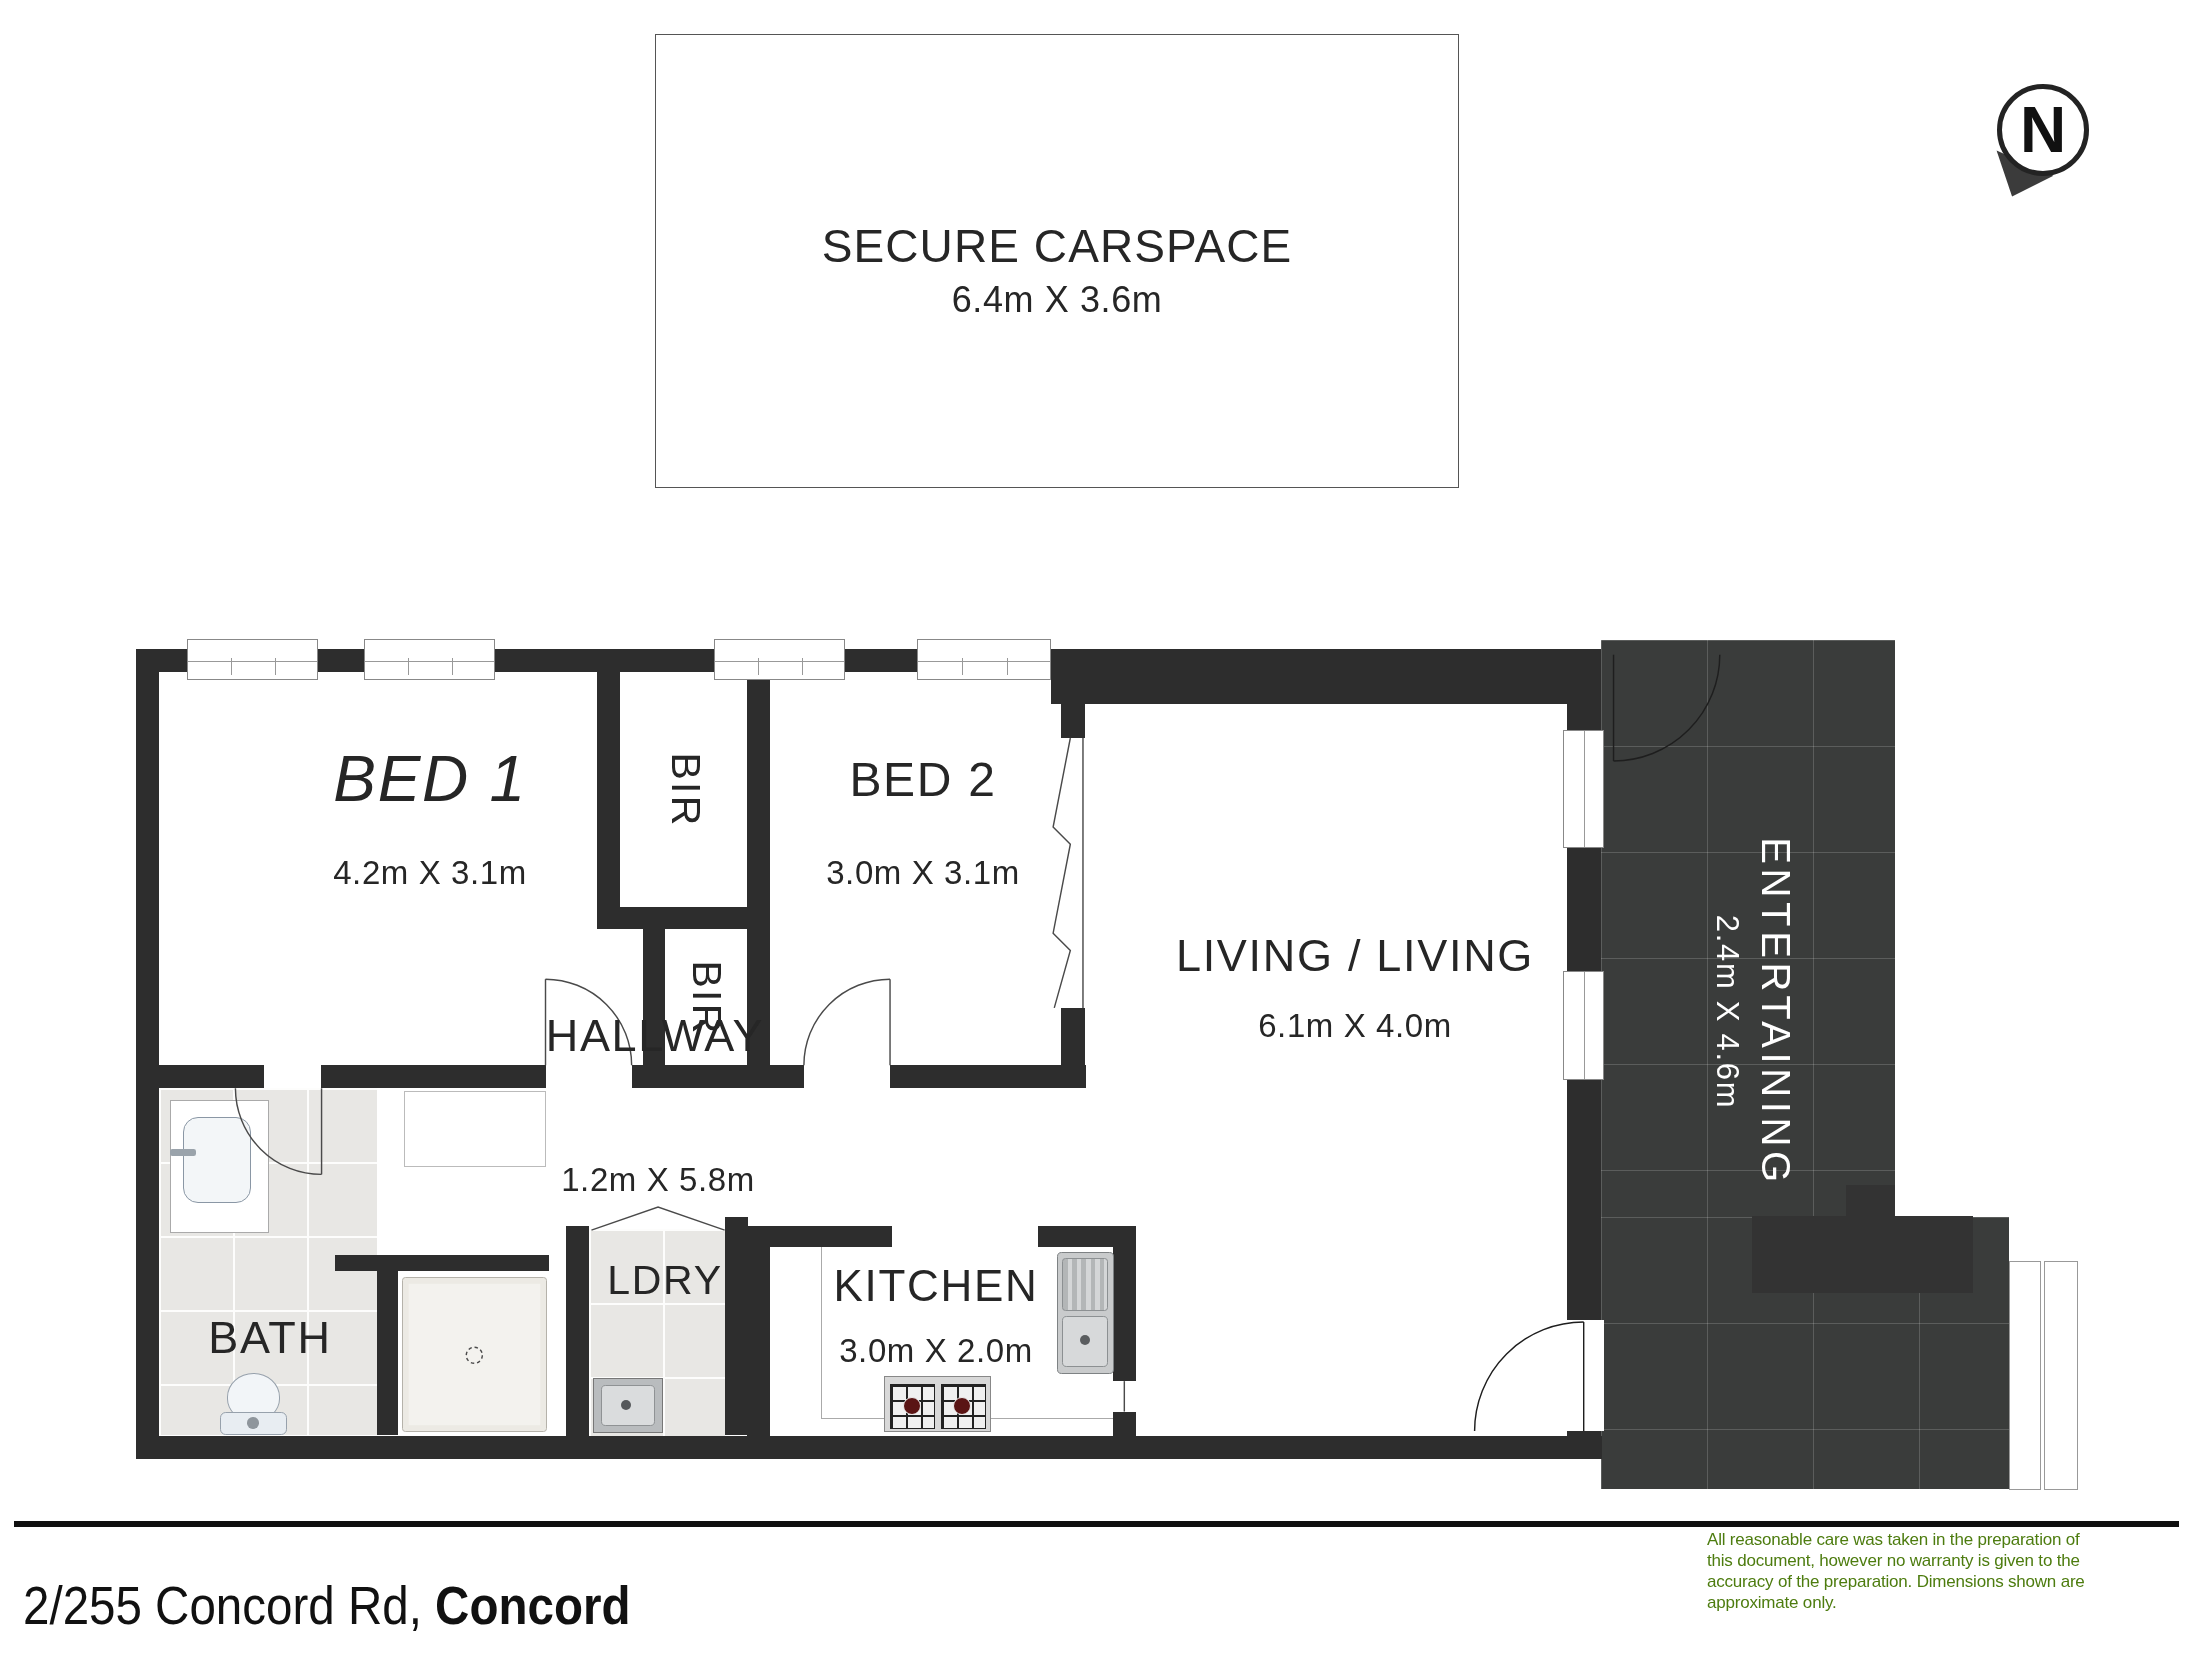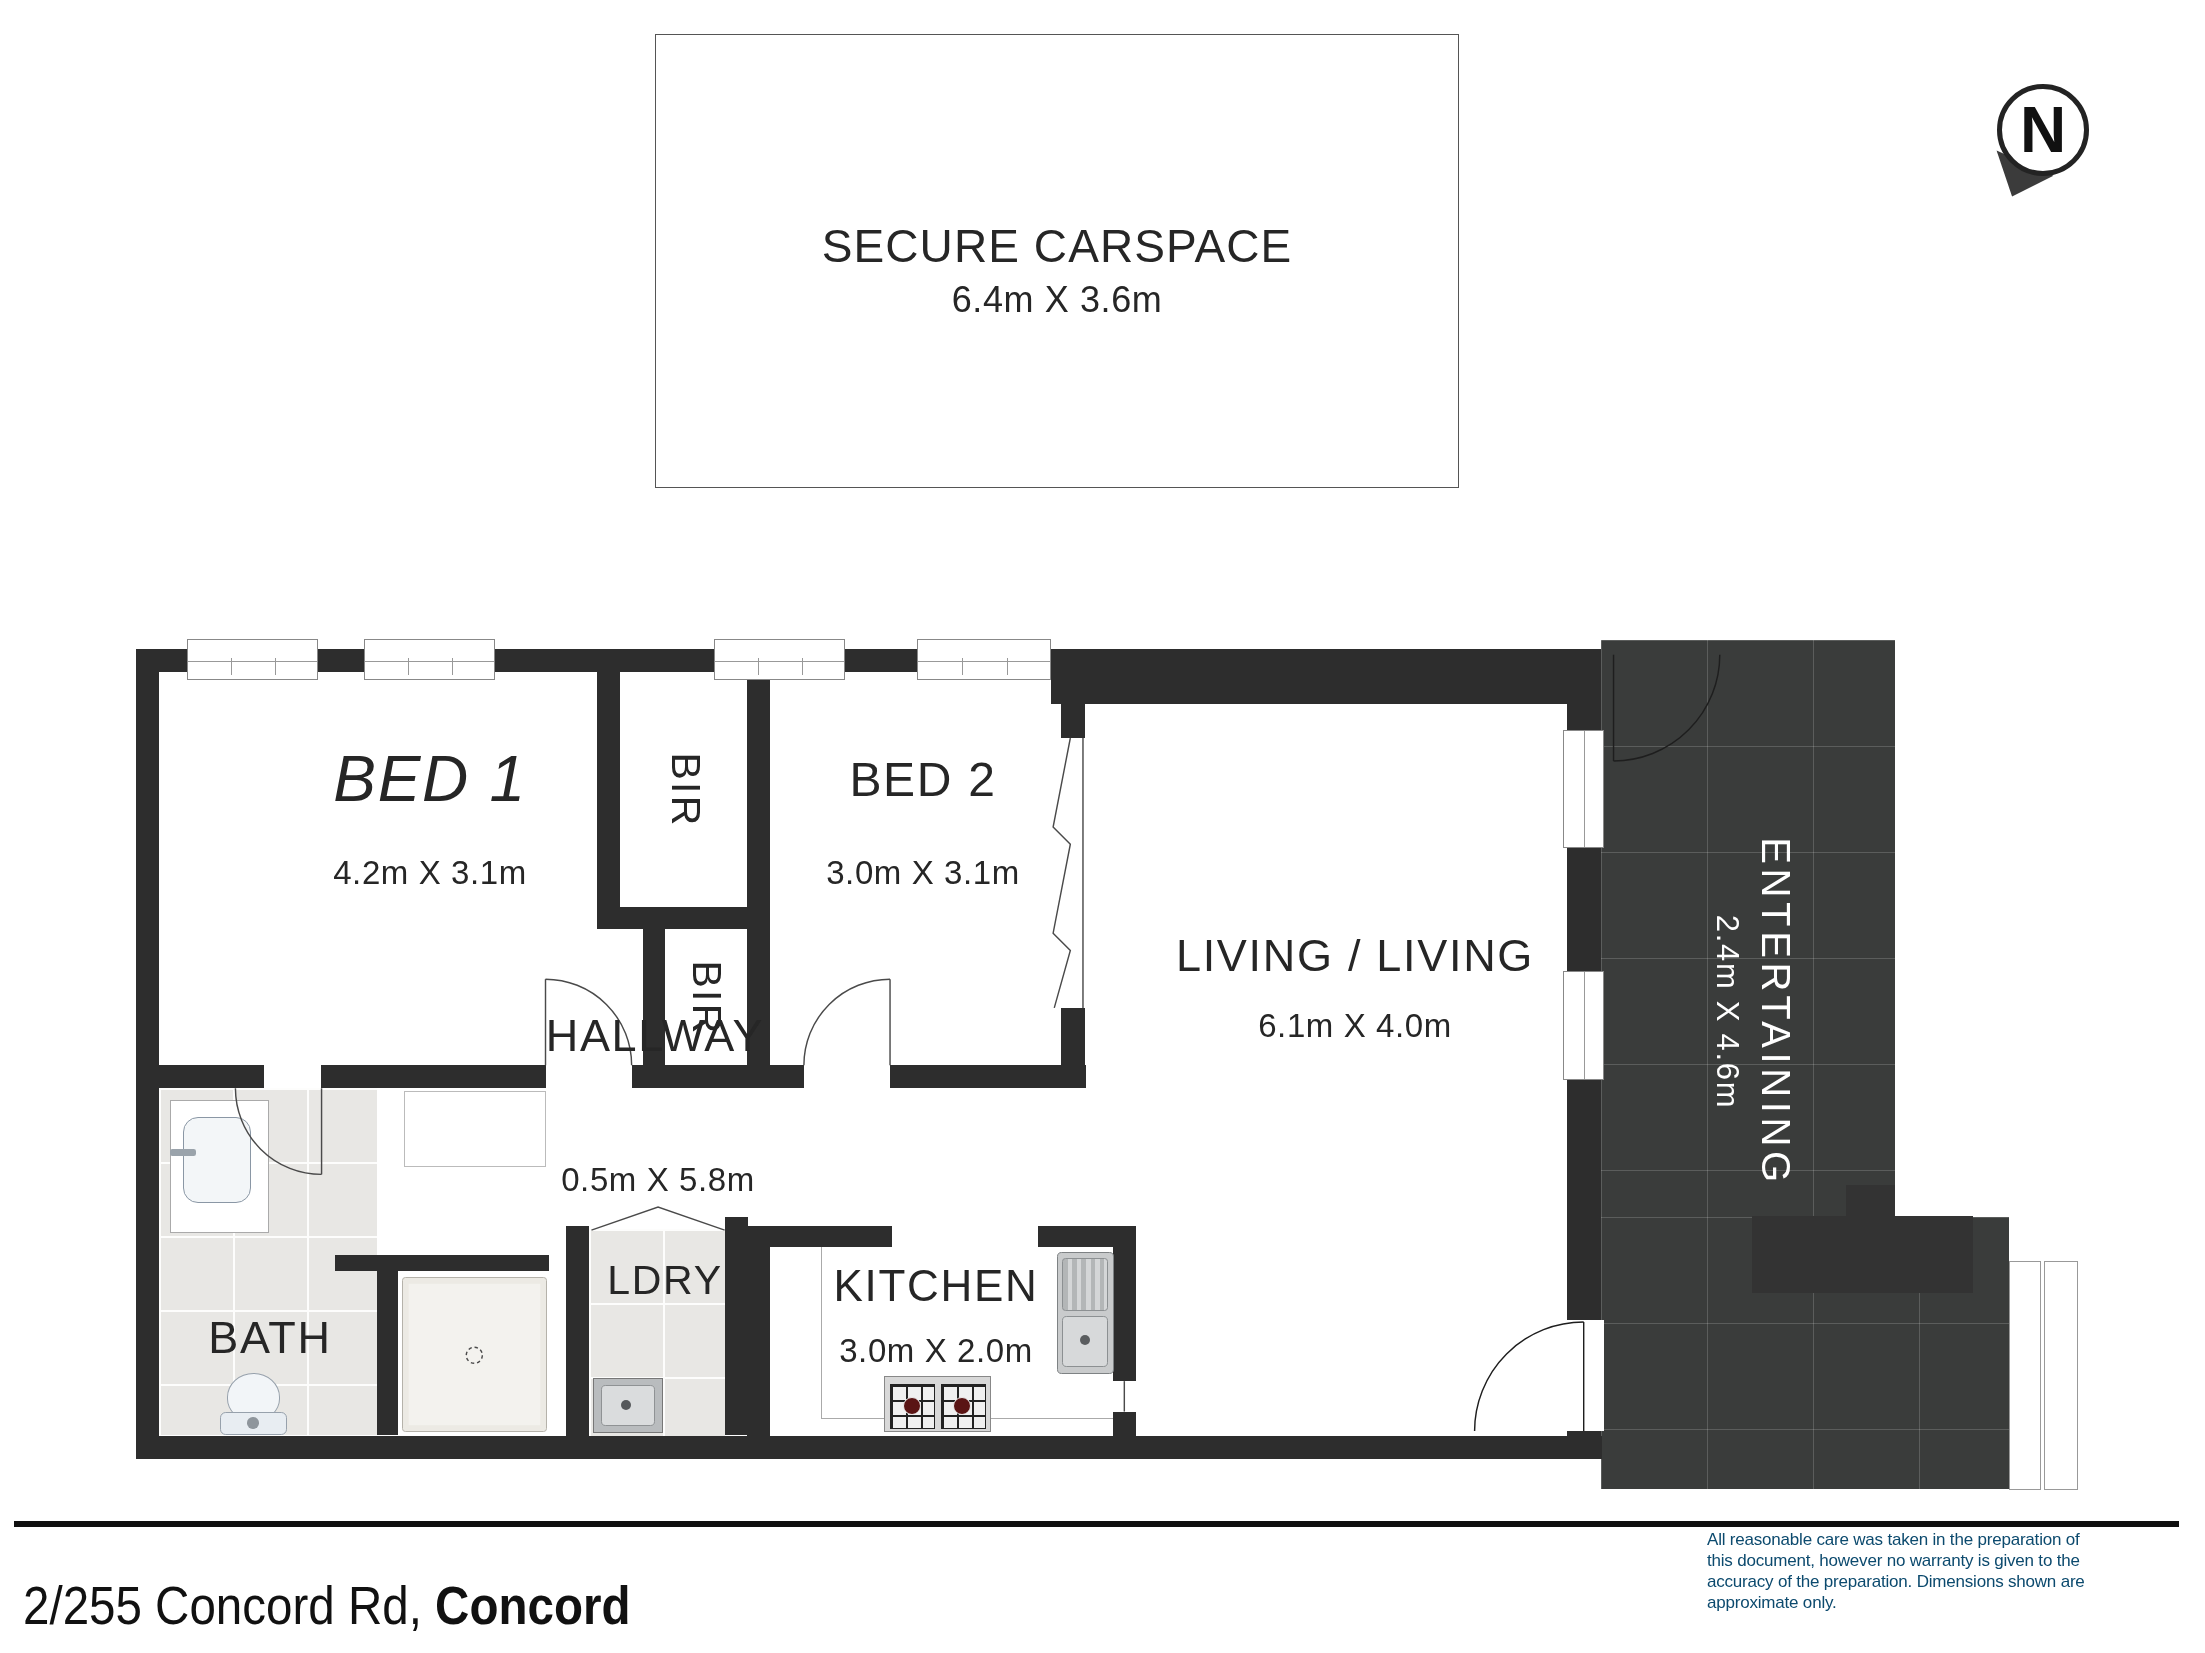--- a/index.html
+++ b/index.html
@@ -166,36 +166,36 @@
 <div class="lbl title" style="left:430px;top:779px;font-size:64px;font-style:italic;">BED 1</div>
 <div class="lbl dims" style="left:430px;top:873px;">4.2m X 3.1m</div>
 
 <div class="lbl title" style="left:923px;top:779px;font-size:48px;">BED 2</div>
 <div class="lbl dims" style="left:923px;top:873px;">3.0m X 3.1m</div>
 
 <div class="lbl title" style="left:1355px;top:956px;">LIVING / LIVING</div>
 <div class="lbl dims" style="left:1355px;top:1026px;">6.1m X 4.0m</div>
 
 <div class="lbl title" style="left:655px;top:1036px;">HALLWAY</div>
-<div class="lbl dims" style="left:658px;top:1180px;">0.5m X 5.8m</div>
+<div class="lbl dims" style="left:658px;top:1180px;">1.2m X 5.8m</div>
 
 <div class="lbl title" style="left:936px;top:1286px;font-size:44px;">KITCHEN</div>
 <div class="lbl dims" style="left:936px;top:1351px;">3.0m X 2.0m</div>
 
 <div class="lbl title" style="left:270px;top:1338px;">BATH</div>
 <div class="lbl title" style="left:665px;top:1280px;font-size:41px;">LDRY</div>
 
 <div class="vlabel" style="left:685px;top:790px;font-size:41px;letter-spacing:2.3px;color:#262626;">BIR</div>
 <div class="vlabel" style="left:706px;top:998px;font-size:41px;letter-spacing:2.3px;color:#262626;">BIR</div>
 
 <div class="abs" style="left:14.4px;top:1521px;width:2165px;height:5.7px;background:#0f0f0f;"></div>
 
 <div class="abs" style="left:23px;top:1574px;font-size:54px;transform:scaleX(0.88);transform-origin:left top;white-space:nowrap;color:#111;">
   <span>2/255 Concord Rd, </span><span style="font-weight:bold;">Concord</span>
 </div>
 
-<div class="abs" style="left:1707px;top:1529px;font-size:17px;line-height:21px;letter-spacing:-0.2px;color:#0c4a6e;white-space:nowrap;">
+<div class="abs" style="left:1707px;top:1529px;font-size:17px;line-height:21px;letter-spacing:-0.2px;color:#4d7c0f;white-space:nowrap;">
   <div>All reasonable care was taken in the preparation of</div>
   <div>this document, however no warranty is given to the</div>
   <div>accuracy of the preparation. Dimensions shown are</div>
   <div>approximate only.</div>
 </div>
 
 
 </body></html>

